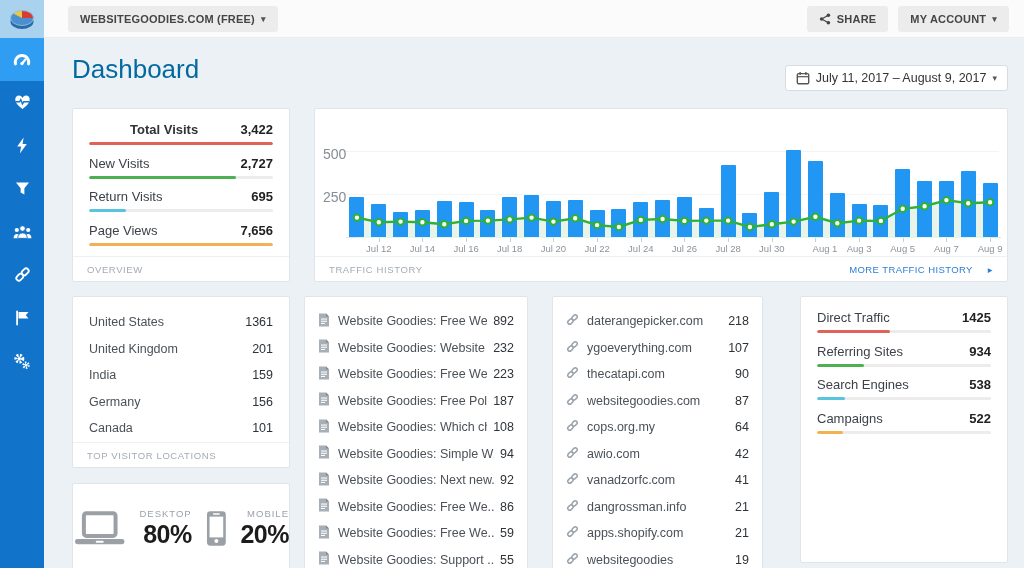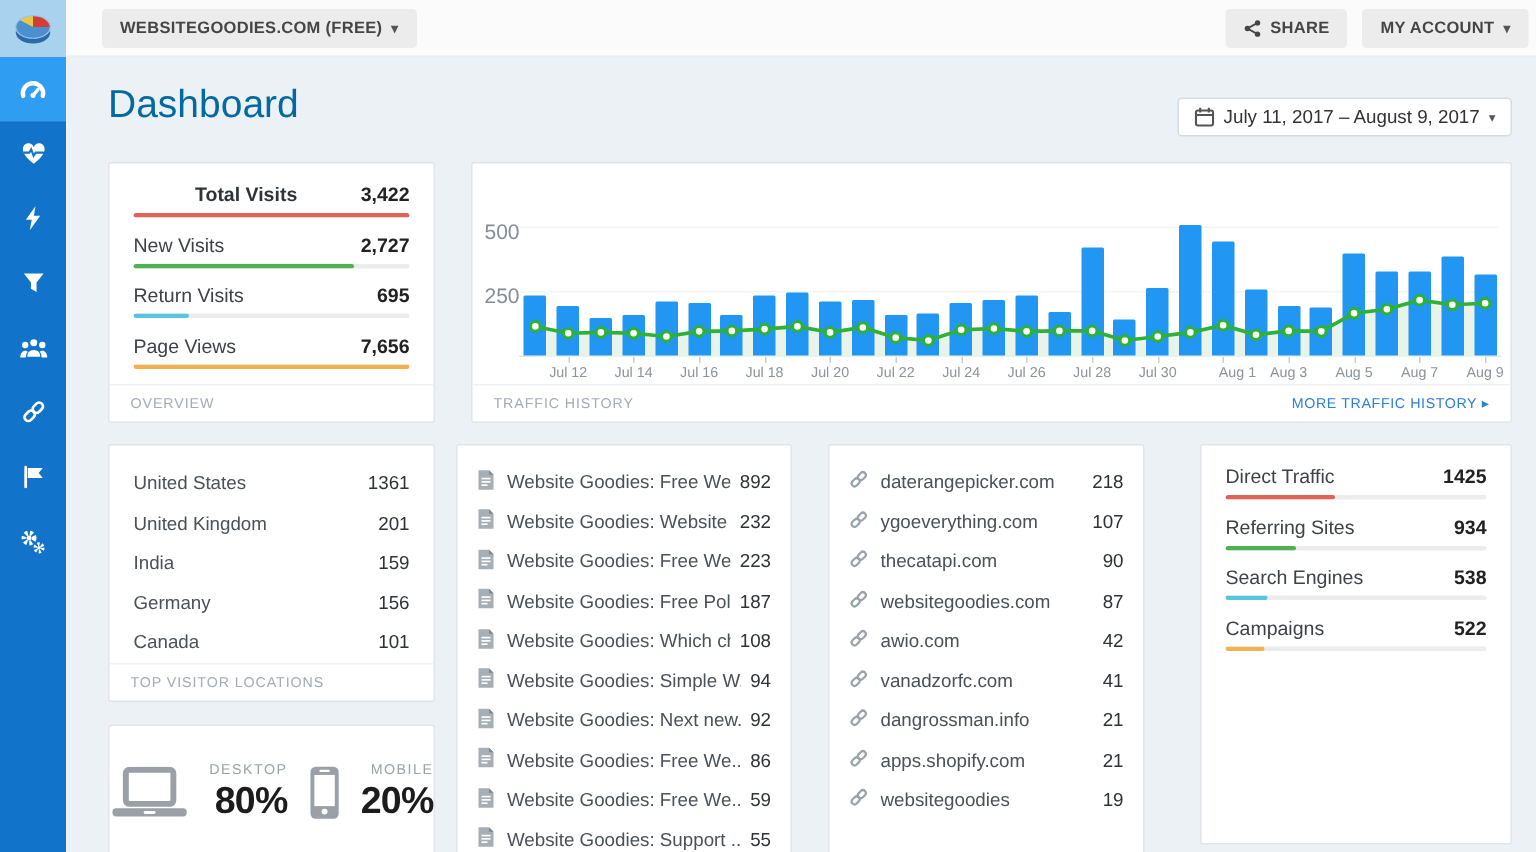--- a/index.html
+++ b/index.html
@@ -6,39 +6,39 @@
   html,body { width:1024px; height:568px; overflow:hidden;
     font-family:"Liberation Sans", sans-serif; background:#ecf1f5; }
 
   
   .topbar { position:absolute; left:0; top:0; width:1024px; height:38px;
     background:#fbfbfb; border-bottom:1px solid #ededed; display:flex; align-items:center; z-index:5; }
   .logo-box { width:44px; height:38px; background:#a9d2ee; display:flex; align-items:center; justify-content:center; }
   .top-btn { background:#ececec; color:#454545; font-size:11px; font-weight:bold;
     padding:7px 12px; border-radius:3px; display:flex; align-items:center; gap:6px; cursor:pointer; letter-spacing:.2px; }
   .site-btn { margin-left:24px; }
-  .top-actions { margin-left:auto; margin-right:5px; display:flex; gap:10px; }
+  .top-actions { margin-left:auto; margin-right:15px; display:flex; gap:10px; }
   .caret { font-size:9px; color:#555; }
 
   
   .sidebar { position:absolute; left:0; top:38px; width:44px; height:530px; background:#1173c9; z-index:4; }
   .side-item { height:43px; display:flex; align-items:center; justify-content:center; cursor:pointer; }
   .side-item.active { background:#2f9df2; }
   .side-item svg { display:block; }
 
   
   .main { position:absolute; left:44px; top:38px; width:980px; height:530px; }
   .page-title { position:absolute; left:28px; top:16px; font-size:26px; font-weight:400; color:#0369a1; }
   .date-btn { position:absolute; right:16px; top:27px; background:#fff; border:1px solid #d6dce2;
     border-radius:3px; padding:5px 10px; font-size:12.5px; color:#333; display:flex; align-items:center; gap:6px; cursor:pointer; }
 
   .panel { position:absolute; background:#fff; border:1px solid #dfe5eb; border-radius:2px; }
   .panel-footer { position:absolute; bottom:0; left:0; right:0; height:25px; border-top:1px solid #eef1f4;
     display:flex; align-items:center; padding:0 14px; font-size:9.5px; color:#a3abb4; letter-spacing:.6px;margin-top:13px; }
-  .footer-link { margin-left:auto; color:#2b7fd4; font-size:9.5px; letter-spacing:.4px; cursor:pointer; display:flex; gap:3px; align-items:center; }
+  .footer-link { margin-left:auto; color:#2b7fd4; font-size:9.5px; letter-spacing:.4px; cursor:pointer; display:flex; gap:15px; align-items:center; }
 
   #panel-overview  { left:28px;  top:70px;  width:218px; height:174px; }
   #panel-chart     { left:270px; top:70px;  width:694px; height:174px; }
   #panel-locations { left:28px;  top:258px; width:218px; height:172px; }
   #panel-pages     { left:260px; top:258px; width:224px; height:312px; }
   #panel-referrers { left:508px; top:258px; width:211px; height:312px; }
   #panel-sources   { left:756px; top:258px; width:208px; height:267px; }
   #panel-devices   { left:28px;  top:445px; width:218px; height:125px; }
 
   
@@ -540,20 +540,30 @@
           <span class="ttl">websitegoodies.com</span>
           <span class="val">87</span>
         </div>
         <div class="list-row">
           <span><svg width="13" height="13" viewBox="0 0 16 16">
               <g transform="rotate(-45 8 8)">
                 <rect x="0.8" y="5.6" width="7.2" height="4.8" rx="2.4" fill="none" stroke="#9aa2aa" stroke-width="1.8"></rect>
                 <rect x="8" y="5.6" width="7.2" height="4.8" rx="2.4" fill="none" stroke="#9aa2aa" stroke-width="1.8"></rect>
               </g>
             </svg></span>
+          <span class="ttl">cops.org.my</span>
+          <span class="val">64</span>
+        </div>
+        <div class="list-row">
+          <span><svg width="13" height="13" viewBox="0 0 16 16">
+              <g transform="rotate(-45 8 8)">
+                <rect x="0.8" y="5.6" width="7.2" height="4.8" rx="2.4" fill="none" stroke="#9aa2aa" stroke-width="1.8"></rect>
+                <rect x="8" y="5.6" width="7.2" height="4.8" rx="2.4" fill="none" stroke="#9aa2aa" stroke-width="1.8"></rect>
+              </g>
+            </svg></span>
           <span class="ttl">awio.com</span>
           <span class="val">42</span>
         </div>
         <div class="list-row">
           <span><svg width="13" height="13" viewBox="0 0 16 16">
               <g transform="rotate(-45 8 8)">
                 <rect x="0.8" y="5.6" width="7.2" height="4.8" rx="2.4" fill="none" stroke="#9aa2aa" stroke-width="1.8"></rect>
                 <rect x="8" y="5.6" width="7.2" height="4.8" rx="2.4" fill="none" stroke="#9aa2aa" stroke-width="1.8"></rect>
               </g>
             </svg></span>

